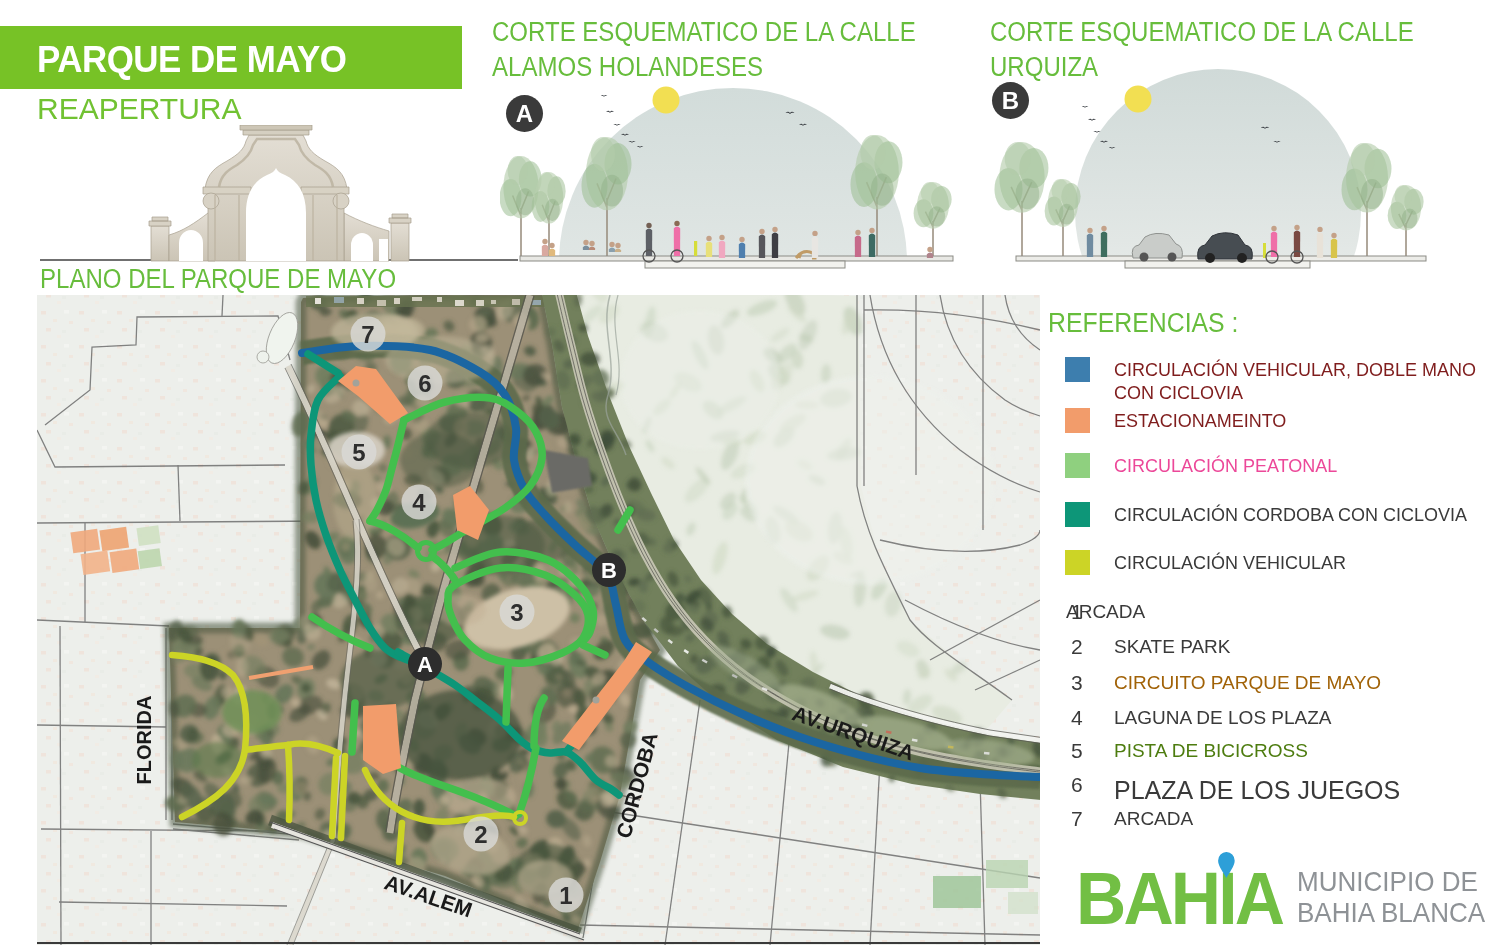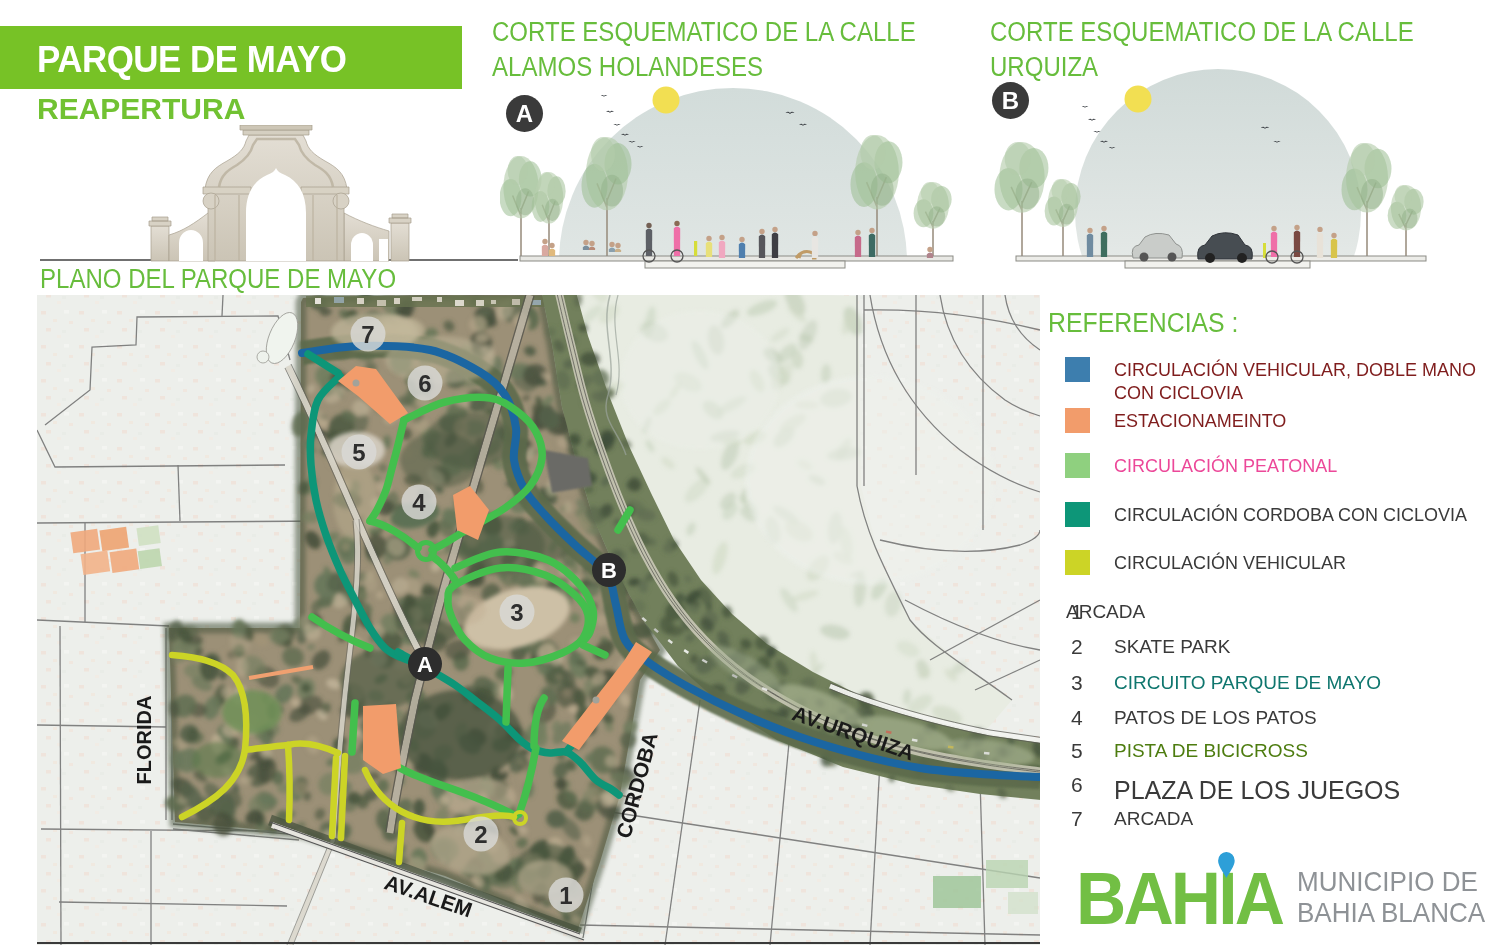--- a/index.html
+++ b/index.html
@@ -2,21 +2,21 @@
 <html><head><meta charset="utf-8">
 <style>
 *{margin:0;padding:0;box-sizing:border-box}
 body{width:1500px;height:948px;position:relative;background:#fff;font-family:"Liberation Sans",sans-serif;overflow:hidden}
 </style></head>
 <body>
 
 <div style="position:absolute;left:0;top:26px;width:462px;height:63px;background:#77c226"></div>
 <div style="position:absolute;left:37px;top:39px;font-size:36px;font-weight:bold;color:#fff;letter-spacing:-0.5px;transform:scale(0.97,1);transform-origin:0 0">PARQUE DE MAYO</div>
 
-<div style="position:absolute;left:37px;top:92px;font-size:30px;font-weight:bold;color:#71c232">REAPERTURA</div>
+<div style="position:absolute;left:37px;top:92px;font-size:30px;font-weight:normal;color:#71c232">REAPERTURA</div>
 
 <div style="position:absolute;left:492px;top:15px;font-size:27px;color:#67bd3c;line-height:35px;transform:scale(0.89,1);transform-origin:0 0">CORTE ESQUEMATICO DE LA CALLE<br>ALAMOS HOLANDESES</div>
 
 <div style="position:absolute;left:990px;top:15px;font-size:27px;color:#67bd3c;line-height:35px;transform:scale(0.89,1);transform-origin:0 0">CORTE ESQUEMATICO DE LA CALLE<br>URQUIZA</div>
 
 <div style="position:absolute;left:40px;top:264px;font-size:27px;color:#67bd3c;transform:scale(0.89,1);transform-origin:0 0">PLANO DEL PARQUE DE MAYO</div>
 
 <div style="position:absolute;left:40px;top:259px;width:478px;height:2px;background:#707070"></div>
 
 <svg style="position:absolute;left:145px;top:125px" width="272" height="137" viewBox="0 0 272 137">
@@ -1544,23 +1544,23 @@
 <div style="position:absolute;left:1114px;top:455px;font-size:18px;color:#ec4899;line-height:23px;white-space:nowrap">CIRCULACIÓN PEATONAL</div>
 <div style="position:absolute;left:1065px;top:502px;width:25px;height:25px;background:#0d9678"></div>
 <div style="position:absolute;left:1114px;top:504px;font-size:18px;color:#3a3a3a;line-height:23px;white-space:nowrap">CIRCULACIÓN CORDOBA CON CICLOVIA</div>
 <div style="position:absolute;left:1065px;top:550px;width:25px;height:25px;background:#ccd426"></div>
 <div style="position:absolute;left:1114px;top:552px;font-size:18px;color:#3a3a3a;line-height:23px;white-space:nowrap">CIRCULACIÓN VEHICULAR</div>
 <div style="position:absolute;left:1071px;top:600px;font-size:21px;color:#3a3a3a">1</div>
 <div style="position:absolute;left:1066px;top:601px;font-size:19px;color:#3a3a3a">ARCADA</div>
 <div style="position:absolute;left:1071px;top:635px;font-size:21px;color:#3a3a3a">2</div>
 <div style="position:absolute;left:1114px;top:636px;font-size:19px;color:#3a3a3a">SKATE PARK</div>
 <div style="position:absolute;left:1071px;top:671px;font-size:21px;color:#3a3a3a">3</div>
-<div style="position:absolute;left:1114px;top:672px;font-size:19px;color:#0f766e">CIRCUITO PARQUE DE MAYO</div>
+<div style="position:absolute;left:1114px;top:672px;font-size:19px;color:#a16207">CIRCUITO PARQUE DE MAYO</div>
 <div style="position:absolute;left:1071px;top:706px;font-size:21px;color:#3a3a3a">4</div>
-<div style="position:absolute;left:1114px;top:707px;font-size:19px;color:#3a3a3a">PATOS DE LOS PATOS</div>
+<div style="position:absolute;left:1114px;top:707px;font-size:19px;color:#3a3a3a">LAGUNA DE LOS PLAZA</div>
 <div style="position:absolute;left:1071px;top:739px;font-size:21px;color:#3a3a3a">5</div>
 <div style="position:absolute;left:1114px;top:740px;font-size:19px;color:#4d7c0f">PISTA DE BICICROSS</div>
 <div style="position:absolute;left:1071px;top:773px;font-size:21px;color:#3a3a3a">6</div>
 <div style="position:absolute;left:1114px;top:776px;font-size:25px;color:#3a3a3a">PLAZA DE LOS JUEGOS</div>
 <div style="position:absolute;left:1071px;top:807px;font-size:21px;color:#3a3a3a">7</div>
 <div style="position:absolute;left:1114px;top:808px;font-size:19px;color:#3a3a3a">ARCADA</div>
 
 <div style="position:absolute;left:1076px;top:856px;font-size:74px;font-weight:bold;color:#72bf44;letter-spacing:-3px;transform:scale(0.94,1);transform-origin:0 0">BAH<span style="position:relative;display:inline-block">I<svg width="22" height="26" style="position:absolute;left:-2px;top:-4px" viewBox="0 0 22 26">
         <path d="M11,26 C5,16.5 2.2,13 2.2,8.5 A8.8,8.5 0 1 1 19.8,8.5 C19.8,13 17,16.5 11,26 Z" fill="#2d9fd8"></path>
       </svg></span>A</div>

